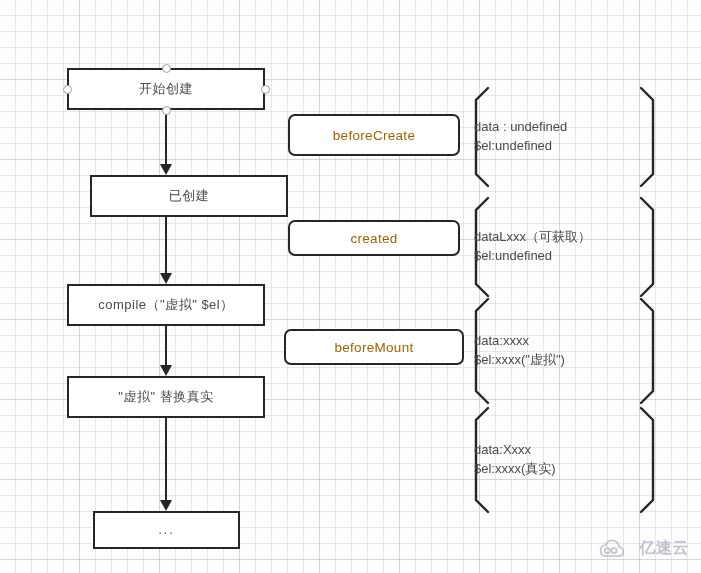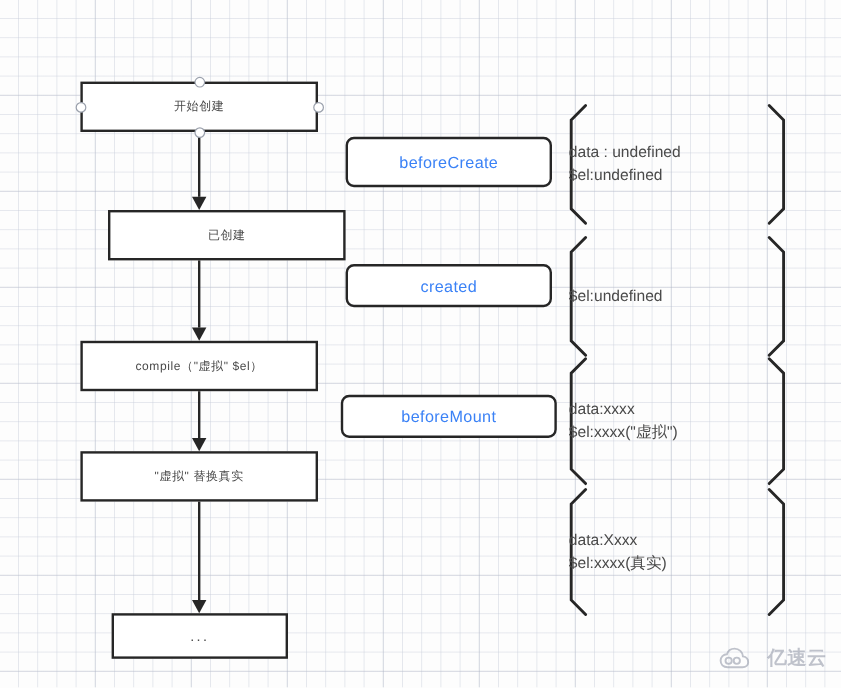--- a/index.html
+++ b/index.html
@@ -35,36 +35,36 @@
   
   .flow-box {
     position: absolute;
     box-sizing: border-box;
     border: 2px solid #262626;
     background: #ffffff;
     display: flex;
     align-items: center;
     justify-content: center;
     color: #4a4a4a;
-    font-size: 10px;
+    font-size: 13px;
     letter-spacing: 0.5px;
     white-space: nowrap;
   }
 
   
   .hook-box {
     position: absolute;
     box-sizing: border-box;
     border: 2px solid #262626;
     border-radius: 7px;
     background: #ffffff;
     display: flex;
     align-items: center;
     justify-content: center;
-    color: #3b82f6;
+    color: #a16207;
     font-size: 13.5px;
     letter-spacing: 0.3px;
     white-space: nowrap;
   }
 
   
   .handle {
     position: absolute;
     width: 9px;
     height: 9px;
@@ -215,20 +215,21 @@
       <span>$el:undefined</span>
     </div>
   </div>
 
   <div class="brace-group" style="left:474px; top:196px; width:181px; height:102px;">
     <svg class="brace-svg" width="181" height="102" viewBox="0 0 181 102">
       <path d="M 14 2 L 2 14 L 2 88 L 14 100" fill="none" stroke="#262626" stroke-width="2.4" stroke-linecap="round" stroke-linejoin="miter"></path>
       <path d="M 167 2 L 179 14 L 179 88 L 167 100" fill="none" stroke="#262626" stroke-width="2.4" stroke-linecap="round" stroke-linejoin="miter"></path>
     </svg>
     <div class="brace-text">
+      <span>dataLxxx（可获取）</span>
       <span>$el:undefined</span>
     </div>
   </div>
 
   <div class="brace-group" style="left:474px; top:297px; width:181px; height:108px;">
     <svg class="brace-svg" width="181" height="108" viewBox="0 0 181 108">
       <path d="M 14 2 L 2 14 L 2 94 L 14 106" fill="none" stroke="#262626" stroke-width="2.4" stroke-linecap="round" stroke-linejoin="miter"></path>
       <path d="M 167 2 L 179 14 L 179 94 L 167 106" fill="none" stroke="#262626" stroke-width="2.4" stroke-linecap="round" stroke-linejoin="miter"></path>
     </svg>
     <div class="brace-text">

